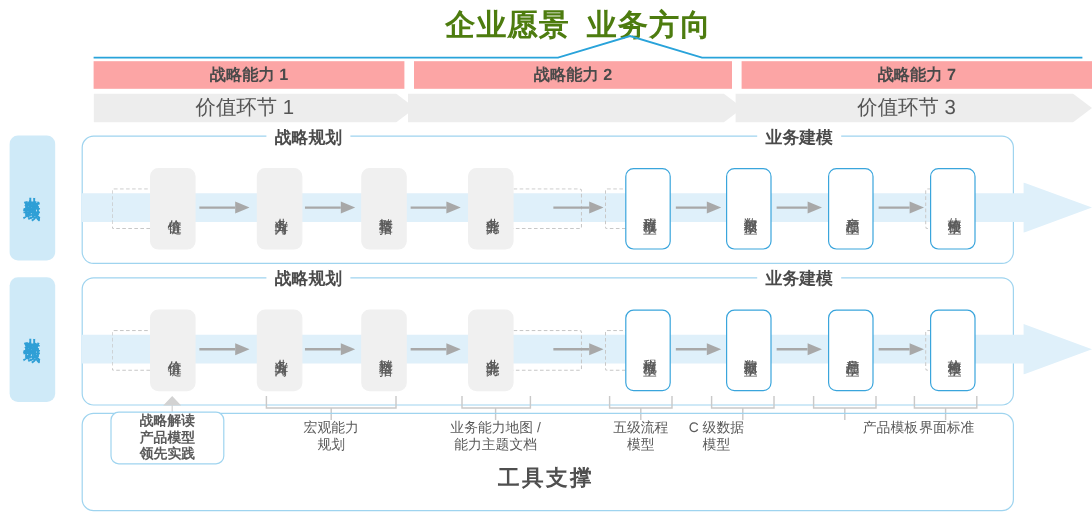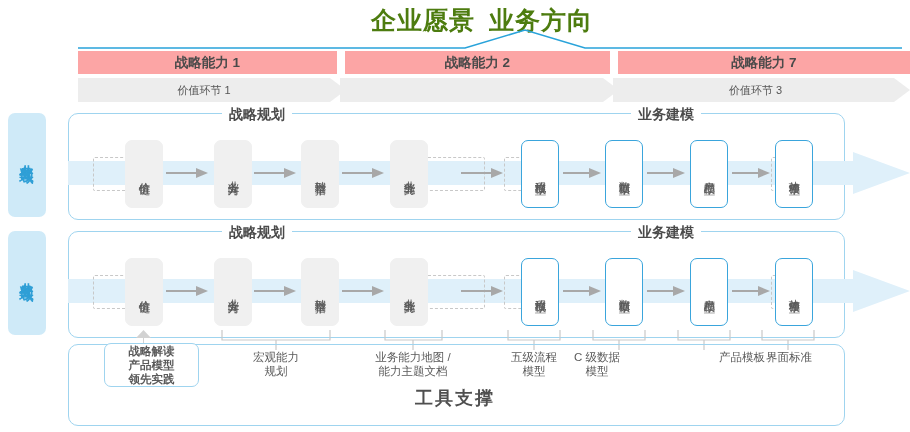--- a/index.html
+++ b/index.html
@@ -28,21 +28,21 @@
     position:absolute;top:0;height:23px;background:#fca5a5;
     color:#4a4a4a;font-size:13.5px;font-weight:bold;
     display:flex;align-items:center;justify-content:center;white-space:nowrap;
   }
 
   
   .vl-band{position:absolute;left:78px;top:78px;height:24px;}
   .vl-svg{position:absolute;left:0;top:0;}
   .vl-label{
     position:absolute;top:78px;height:30px;line-height:24px;
-    color:#555;font-size:11px;white-space:nowrap;text-align:center;
+    color:#555;font-size:17px;white-space:nowrap;text-align:center;
   }
 
   
   .domain-tab{
     position:absolute;left:8px;width:38px;border-radius:7px;
     background:#cfeaf8;color:#2f9fd6;font-size:14px;font-weight:bold;
     display:flex;align-items:center;justify-content:center;
     writing-mode:vertical-rl;letter-spacing:2px;
   }
   #domain-tab-0{top:113px;height:104px;}
@@ -265,21 +265,21 @@
 
     <path d="M593,0 L593,10 L645,10 L645,0 M619,10 L619,20" fill="none" stroke="#c9c9c9" stroke-width="1.2"></path>
 
     <path d="M678,0 L678,10 L730,10 L730,0 M704,10 L704,20" fill="none" stroke="#c9c9c9" stroke-width="1.2"></path>
 
     <path d="M762,0 L762,10 L814,10 L814,0 M788,10 L788,20" fill="none" stroke="#c9c9c9" stroke-width="1.2"></path>
   </svg>
 
   <div class="tool-box"></div>
 
-  <div class="anno-box" style="left:104px;top:343px;width:93px;height:42px;">
+  <div class="anno-box" style="left:92px;top:343px;width:93px;height:42px;">
     <span>战略解读</span>
     <span>产品模型</span>
     <span>领先实践</span>
   </div>
 
   <div class="anno" style="left:353px;top:350px;width:120px;white-space:pre-line;">业务能力地图 /
 能力主题文档</div>
   <div class="anno" style="left:226px;top:350px;width:100px;white-space:pre-line;">宏观能力
 规划</div>
   <div class="anno" style="left:489px;top:350px;width:90px;white-space:pre-line;">五级流程

